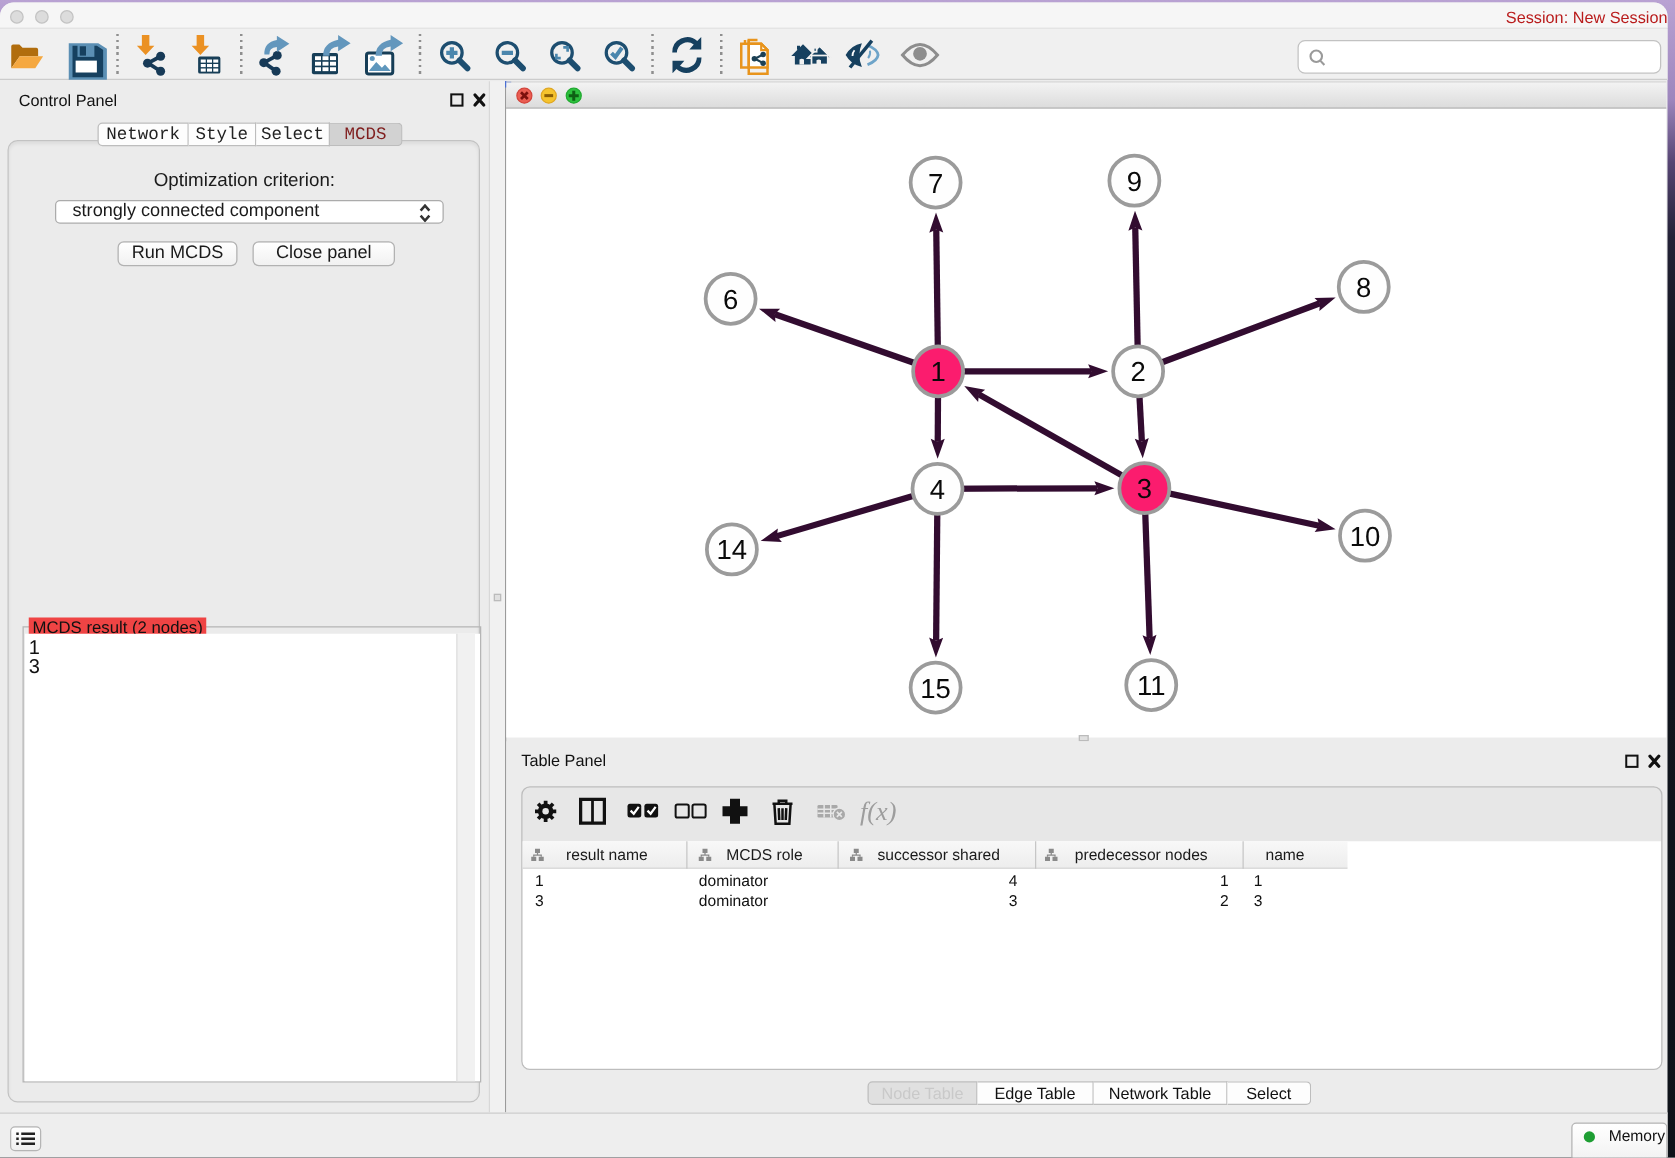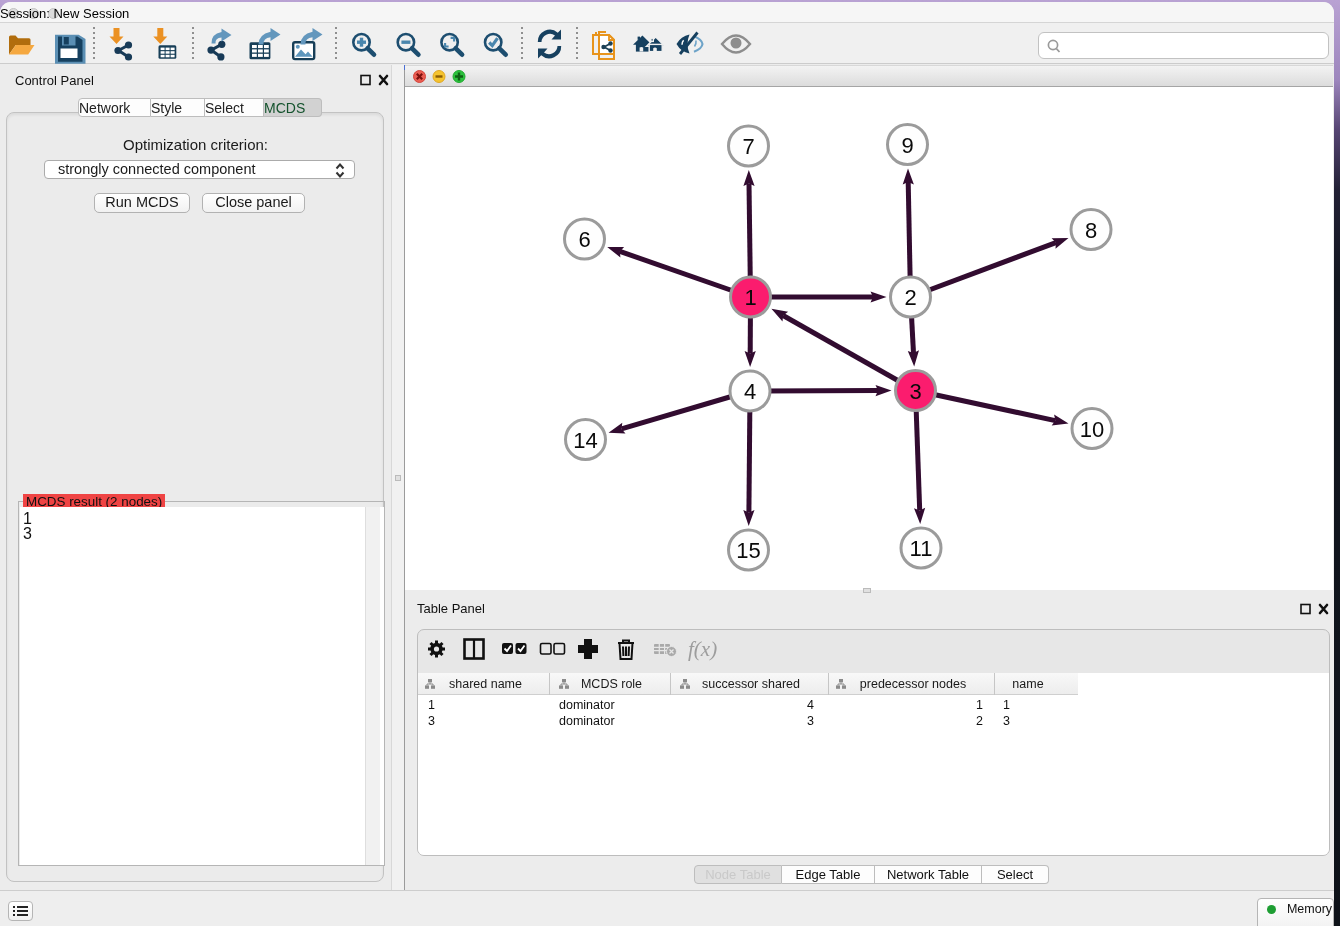--- a/index.html
+++ b/index.html
@@ -6,41 +6,41 @@
   html,body { width:1340px; height:926px; overflow:hidden; }
   body { font-family:"Liberation Sans", sans-serif; position:relative; background:#10141c; }
   #desk { position:absolute; left:0; top:0; width:1340px; height:926px;
     background:linear-gradient(180deg,#b9a2d3 0px,#9d86bd 80px,#564573 130px,#232136 190px,#131720 280px,#0e1219 926px); }
   #win { position:absolute; left:0; top:2px; width:1334px; height:924px;
     background:#ececec; border-radius:11px 11px 0 0; }
   #titlebar { position:absolute; left:0; top:0; width:1334px; height:21px;
     background:#f6f6f6; border-bottom:1px solid #d5d5d5; border-radius:11px 11px 0 0; }
   .tl { position:absolute; width:11px; height:11px; border-radius:50%;
     background:#dcdcdc; border:1px solid #c3c3c3; top:6px; }
-  #wtitle { position:absolute; top:4px; left:0; width:1334px; text-align:left;
-    font-size:13px; color:#000000; }
+  #wtitle { position:absolute; top:4px; left:0; width:1334px; text-align:right;
+    font-size:13px; color:#b91c1c; }
   #toolbar { position:absolute; left:0; top:21px; width:1334px; height:41px;
     background:#f0f0f0; border-bottom:1px solid #cccccc; }
   .tsep { position:absolute; top:4px; height:34px; width:2px;
     background-image:repeating-linear-gradient(180deg,#8f8f8f 0 2px,rgba(0,0,0,0) 2px 5px); }
   #search { position:absolute; left:1038px; top:9px; width:291px; height:27px;
     background:#ffffff; border:1px solid #c2c2c2; border-radius:6px; }
   #cpanel { position:absolute; left:0; top:63px; width:391px; height:825px; background:#ececec; }
   #cptitle { position:absolute; left:15px; top:8px; font-size:13px; color:#111; }
   #cpicons { position:absolute; left:358px; top:8px; }
   #cpbox { position:absolute; left:6px; top:47px; width:378px; height:770px;
     border:1px solid #c2c2c2; border-radius:8px; background:#ebebeb;
     box-shadow: inset 0 2px 3px rgba(0,0,0,0.07); }
   .tabs { position:absolute; left:0; top:33px; width:391px; height:19px; }
-  .tab { position:absolute; top:0; height:19px; line-height:18px; text-align:left;
+  .tab { position:absolute; top:0; height:19px; line-height:18px; text-align:center;
     background:#fdfdfd; border:1px solid #bdbdbd; border-left:none; color:#222;
-    font-size:14px; }
+    font-size:14px;font-family:Liberation Mono, monospace; }
   .tab.first { border-left:1px solid #bdbdbd; border-radius:4px 0 0 4px; }
   .tab.last { border-radius:0 4px 4px 0; }
-  .tab.sel { background:#d2d2d2; color:#14532d; }
+  .tab.sel { background:#d2d2d2; color:#7f1d1d; }
   #optlabel { position:absolute; left:0; top:71px; width:391px; text-align:center;
     font-size:15px; color:#1b1b1b; }
   #cselect { position:absolute; left:44px; top:95px; width:311px; height:19px;
     background:#fff; border:1px solid #ababab; border-radius:4px;
     font-size:14.5px; color:#1a1a1a; line-height:17px; padding-left:13px; }
   .btn { position:absolute; height:20px; background:linear-gradient(#ffffff,#f1f1f1);
     border:1px solid #b2b2b2; border-radius:5px; text-align:center;
     font-size:14.5px; color:#1a1a1a; line-height:16px; }
   #fset { position:absolute; left:18px; top:436px; width:367px; height:365px;
     border:1px solid #b5b5b5; }
@@ -248,21 +248,21 @@
       <div class="tab" style="left:151px; width:54px;">Style</div>
       <div class="tab" style="left:205px; width:59px;">Select</div>
       <div class="tab sel last" style="left:264px; width:58px;">MCDS</div>
     </div>
     <div id="cselect">strongly connected component<svg width="12" height="15" viewBox="0 0 12 15" style="position:absolute; right:8px; top:2px;">
       <path d="M2.5,5.5 L6,1.5 L9.5,5.5" fill="none" stroke="#333" stroke-width="2"></path>
       <path d="M2.5,9.5 L6,13.5 L9.5,9.5" fill="none" stroke="#333" stroke-width="2"></path>
     </svg></div>
     <div id="optlabel">Optimization criterion:</div>
     <div class="btn" style="left:94px; top:128px; width:96px;">Run MCDS</div>
-    <div class="btn" style="left:202px; top:128px; width:103px;">Close panel</div>
+    <div class="btn" style="left:202px; top:128px; width:114px;">Close panel</div>
     <div id="fset">
       <div id="fleg">MCDS result (2 nodes)</div>
       <div id="ftext">1<br>3</div>
       <div id="fscroll"></div>
     </div>
   </div>
   <div id="vdiv">
       <div id="vgrip"></div>
     </div>
   <div style="position:absolute; left:404px; top:63px; width:5px; height:5px; border-left:2px solid #4a6fd4; border-top:2px solid #4a6fd4;"></div>
@@ -396,21 +396,21 @@
       <path d="M251.5,19.5 L255.5,23.5 M255.5,19.5 L251.5,23.5" stroke="#e7e7e7" stroke-width="1.3"></path>
 
       <text x="270" y="26" font-family="Liberation Serif, serif" font-style="italic" font-size="21" fill="#9d9d9d">f(x)</text>
     </svg>
       <div id="tbody"></div>
       <div id="thead">
         <div class="hsep" style="left:131px;"></div>
         <div class="hsep" style="left:252px;"></div>
         <div class="hsep" style="left:410px;"></div>
         <div class="hsep" style="left:576px;"></div>
-        <div class="hlabel" style="left:12px; width:111px;">shared name</div>
+        <div class="hlabel" style="left:12px; width:111px;">result name</div>
         <div class="hlabel" style="left:143px; width:101px;">MCDS role</div>
         <div class="hlabel" style="left:264px; width:138px;">successor shared</div>
         <div class="hlabel" style="left:422px; width:146px;">predecessor nodes</div>
         <div class="hlabel" style="left:568px; width:84px;">name</div>
         <svg width="660" height="22" viewBox="0 0 660 22" style="position:absolute;left:0;top:0;">
         <g fill="#8a8a8a">
           <g transform="translate(7,6)">
             <rect x="3" y="0" width="4" height="3.4"></rect>
                 <rect x="0" y="6.4" width="4" height="3.4"></rect>
                 <rect x="6" y="6.4" width="4" height="3.4"></rect>

